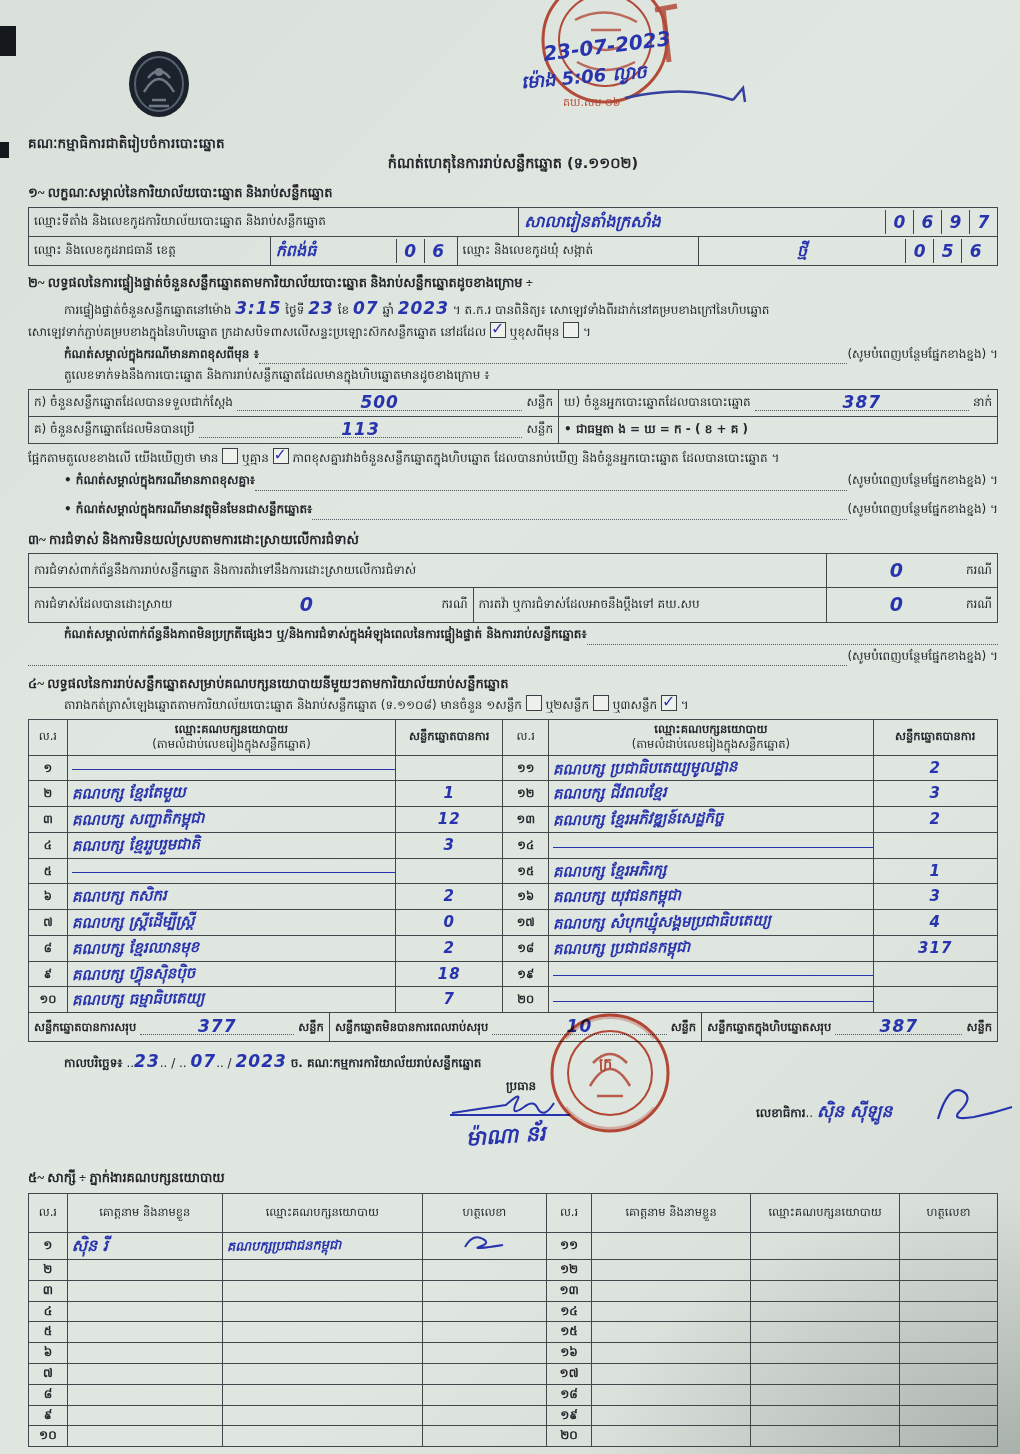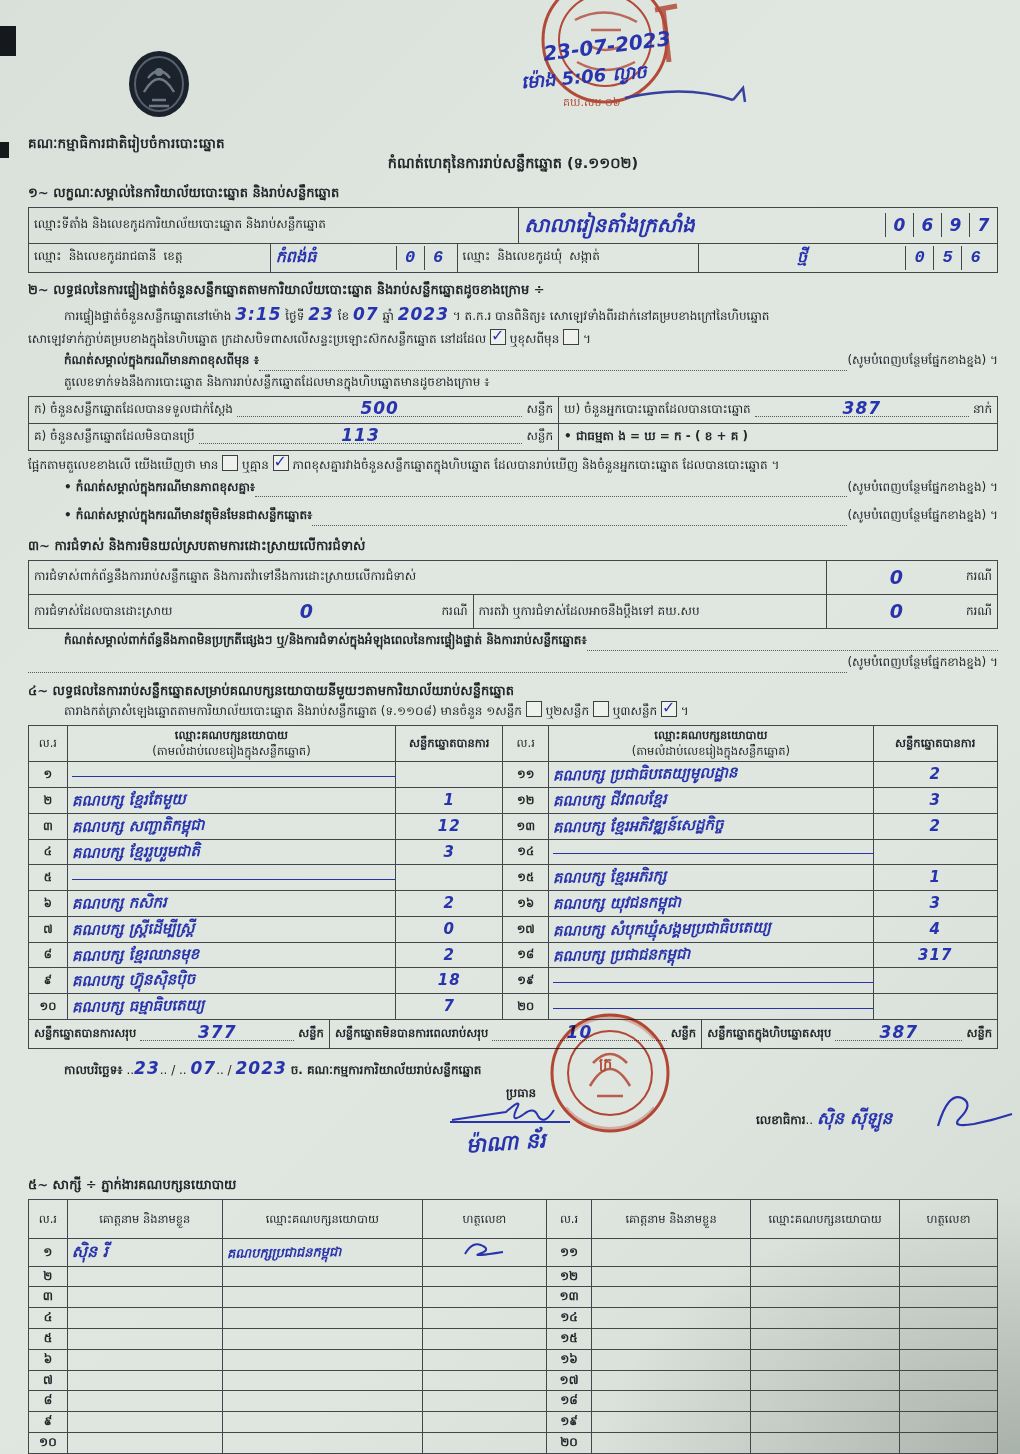--- a/index.html
+++ b/index.html
@@ -7,21 +7,21 @@
        background:#b9beb9;}
   .page{position:absolute;inset:0;width:1020px;height:1454px;overflow:hidden;box-sizing:border-box;
         background:linear-gradient(135deg,#d9e0da 0%,#e0e6e0 35%,#dfe5df 70%,#d3dad4 100%);
         color:#24262b;font-size:12px;line-height:1.65;}
   .shade{position:absolute;right:0;bottom:0;width:420px;height:260px;
          background:radial-gradient(ellipse at 100% 100%,rgba(60,70,65,.28),rgba(0,0,0,0) 70%);pointer-events:none;}
   .edge-mark{position:absolute;background:#15181c;}
   .content{position:absolute;left:28px;right:22px;top:132px;}
   .bold{font-weight:bold;}
   .center{text-align:center;}
-  .sec-head{font-weight:bold;font-size:13px;margin-top:6px;}
+  .sec-head{font-weight:bold;font-size:13px;margin-top:6px;font-family:Liberation Serif, serif;}
   
   .emblem{position:absolute;left:126px;top:48px;}
   .stamp-top{position:absolute;left:505px;top:0;width:290px;height:128px;}
   .stamp-top .hw1{position:absolute;left:38px;top:30px;font-size:20px;transform:rotate(-7deg);}
   .stamp-top .hw2{position:absolute;left:16px;top:62px;font-size:18px;transform:rotate(-5deg);}
   .stamp-bottom{position:absolute;left:545px;top:1008px;mix-blend-mode:multiply;opacity:.92;}
   .sig{position:absolute;}
   
   .hw{font-style:italic;color:#2834ad;font-weight:bold;}
   .hwn{font-style:italic;color:#2834ad;font-weight:bold;font-size:17px;letter-spacing:1px;}
@@ -96,33 +96,33 @@
     <div class="sec-head">១~ លក្ខណៈសម្គាល់នៃការិយាល័យបោះឆ្នោត និងរាប់សន្លឹកឆ្នោត</div>
     <table class="t1" style="margin-top:3px;padding-left:36px;">
       <colgroup>
           <col style="width:430px;">
           <col style="width:312px;">
           <col style="width:108px;">
         </colgroup>
       <tbody>
           <tr>
         <td>ឈ្មោះទីតាំង និងលេខកូដការិយាល័យបោះឆ្នោត និងរាប់សន្លឹកឆ្នោត</td>
-        <td style="border-right:none;"><span class="hw" style="font-size:20px;">សាលារៀនតាំងក្រសាំង</span></td>
+        <td style="border-right:none;"><span class="hw" style="font-size:16px;">សាលារៀនតាំងក្រសាំង</span></td>
         <td style="padding:0;border-left:none;">
               <span class="digits" style="float:right;height:24px;">
                 <span class="digit">0</span>
                 <span class="digit">6</span>
                 <span class="digit">9</span>
                 <span class="digit">7</span>
               </span>
             </td>
       </tr>
     </tbody>
       </table>
-    <table class="t1" style="margin-top:-1px;font-family:Liberation Mono, monospace;">
+    <table class="t1" style="margin-top:-1px;">
       <colgroup>
           <col style="width:212px;">
           <col style="width:110px;">
           <col style="width:54px;">
                 <col style="width:212px;">
           <col style="width:181px;">
           <col style="width:81px;">
         </colgroup>
       <tbody>
           <tr>

